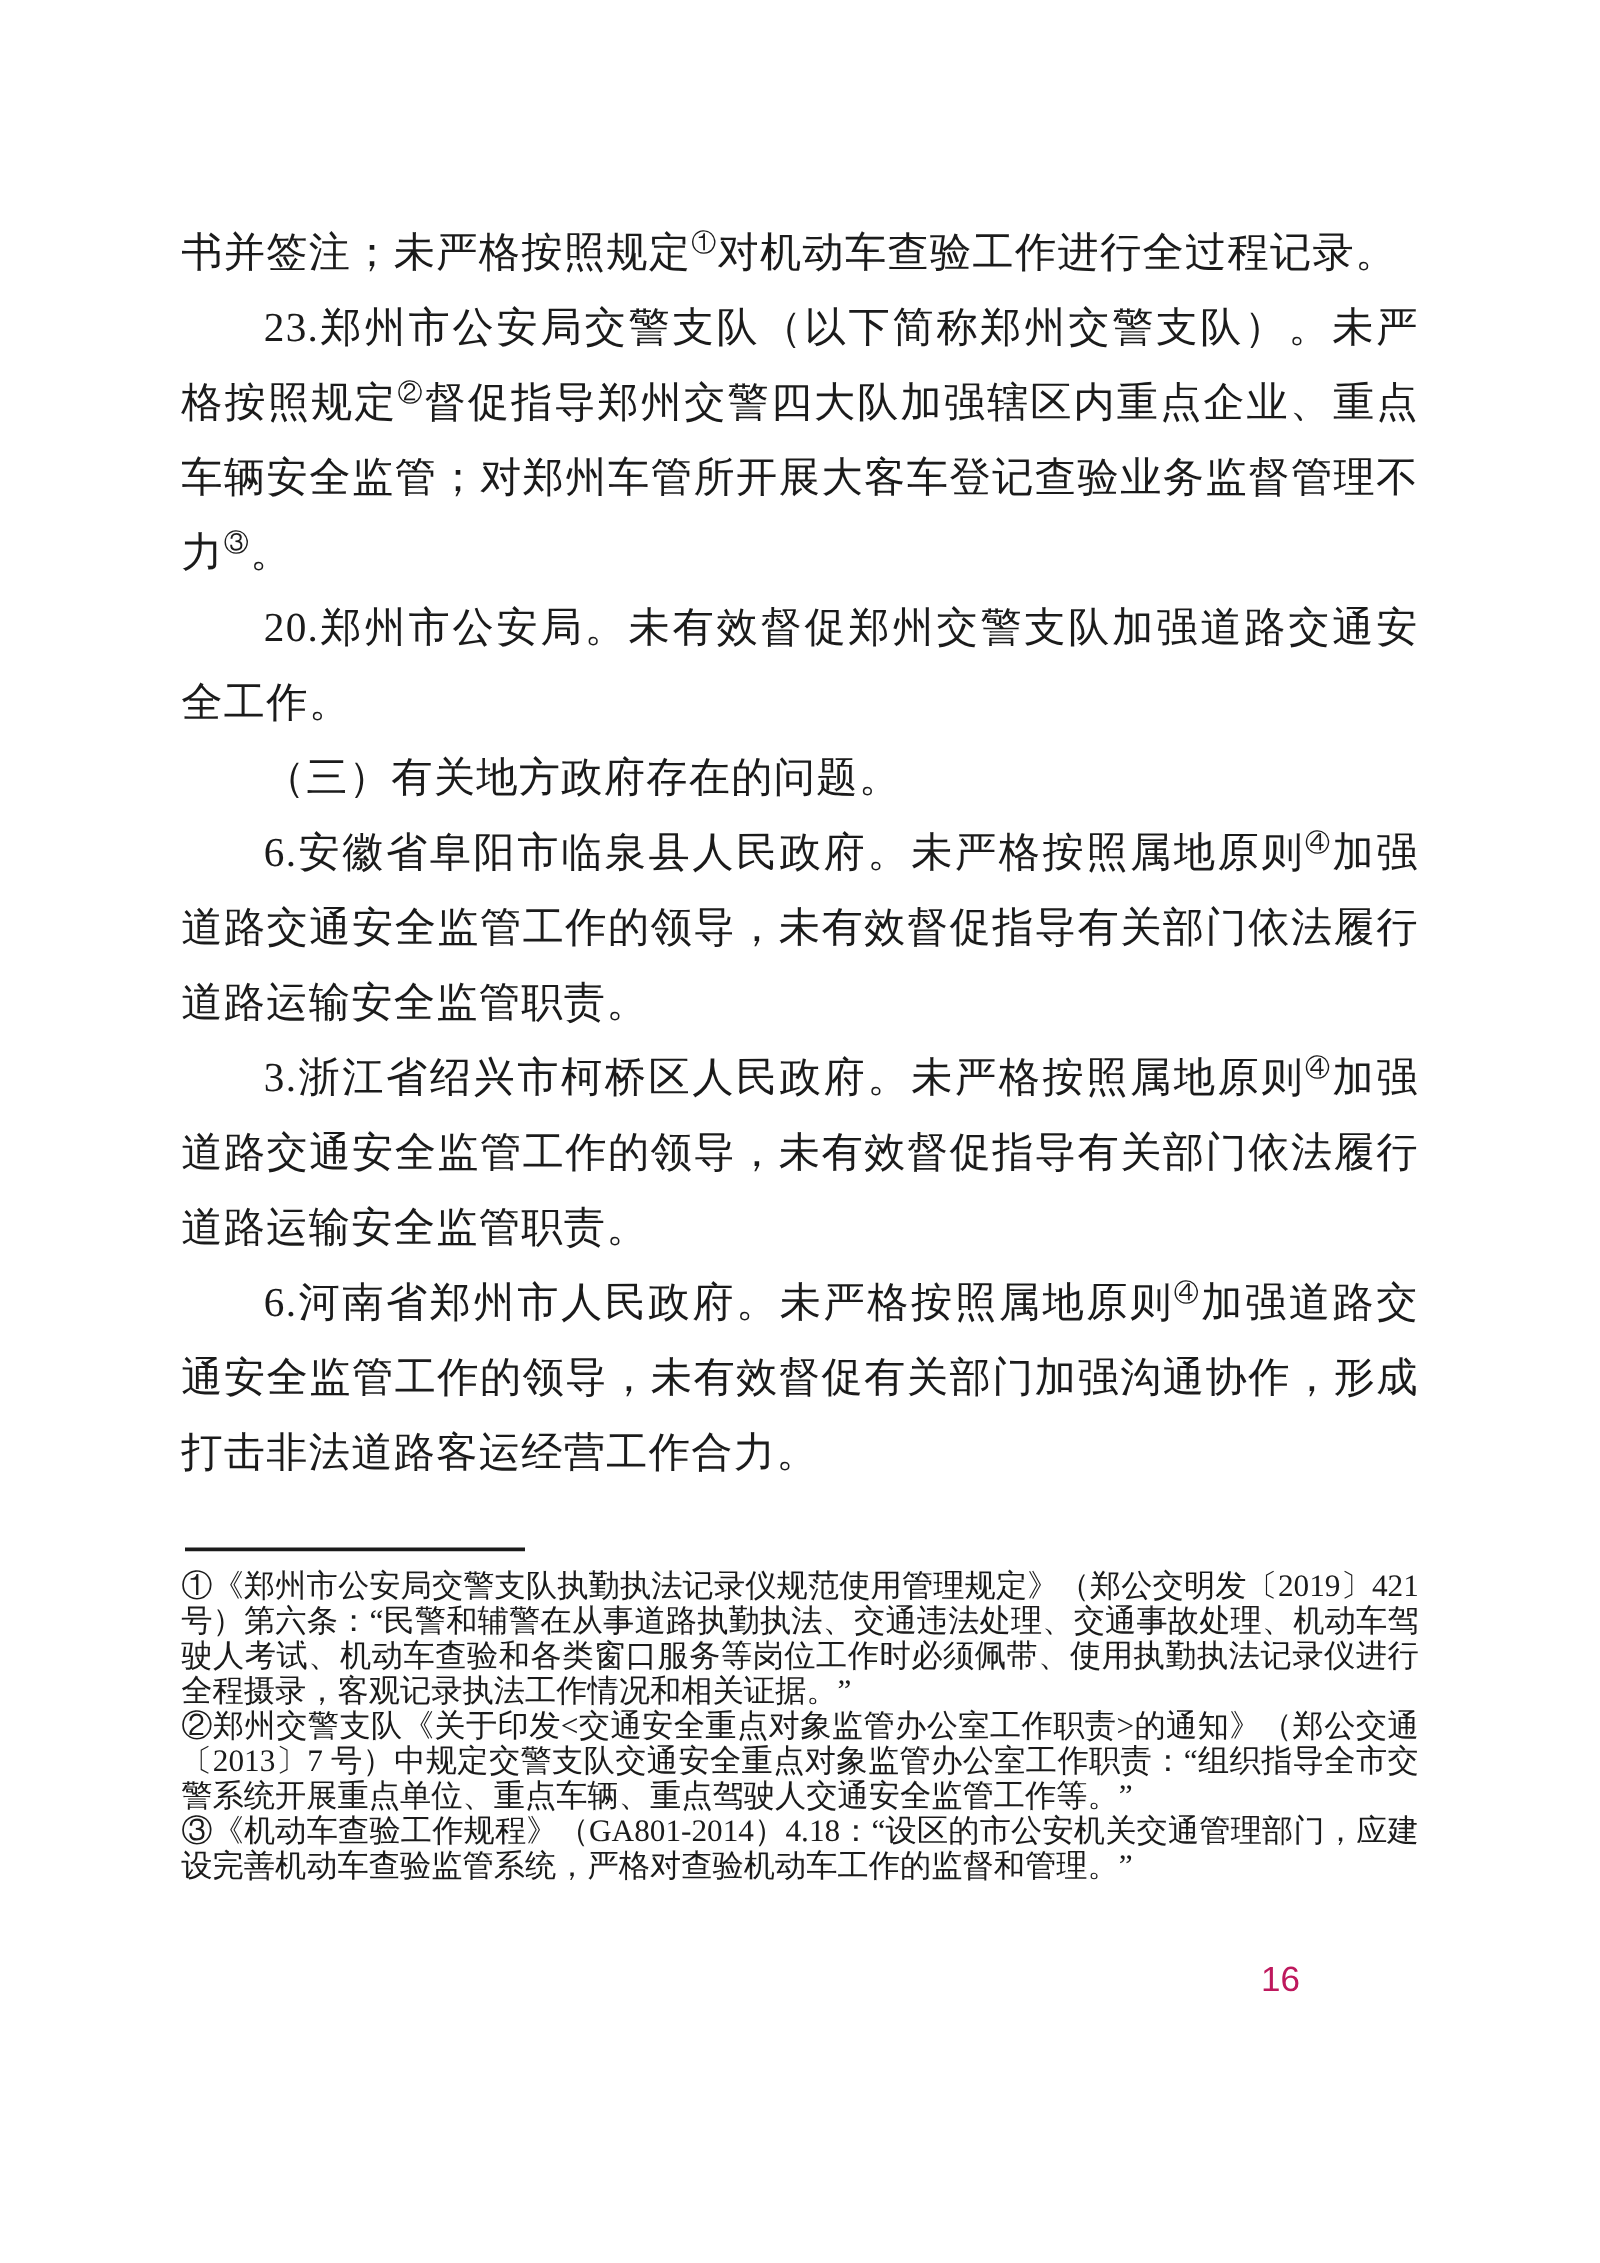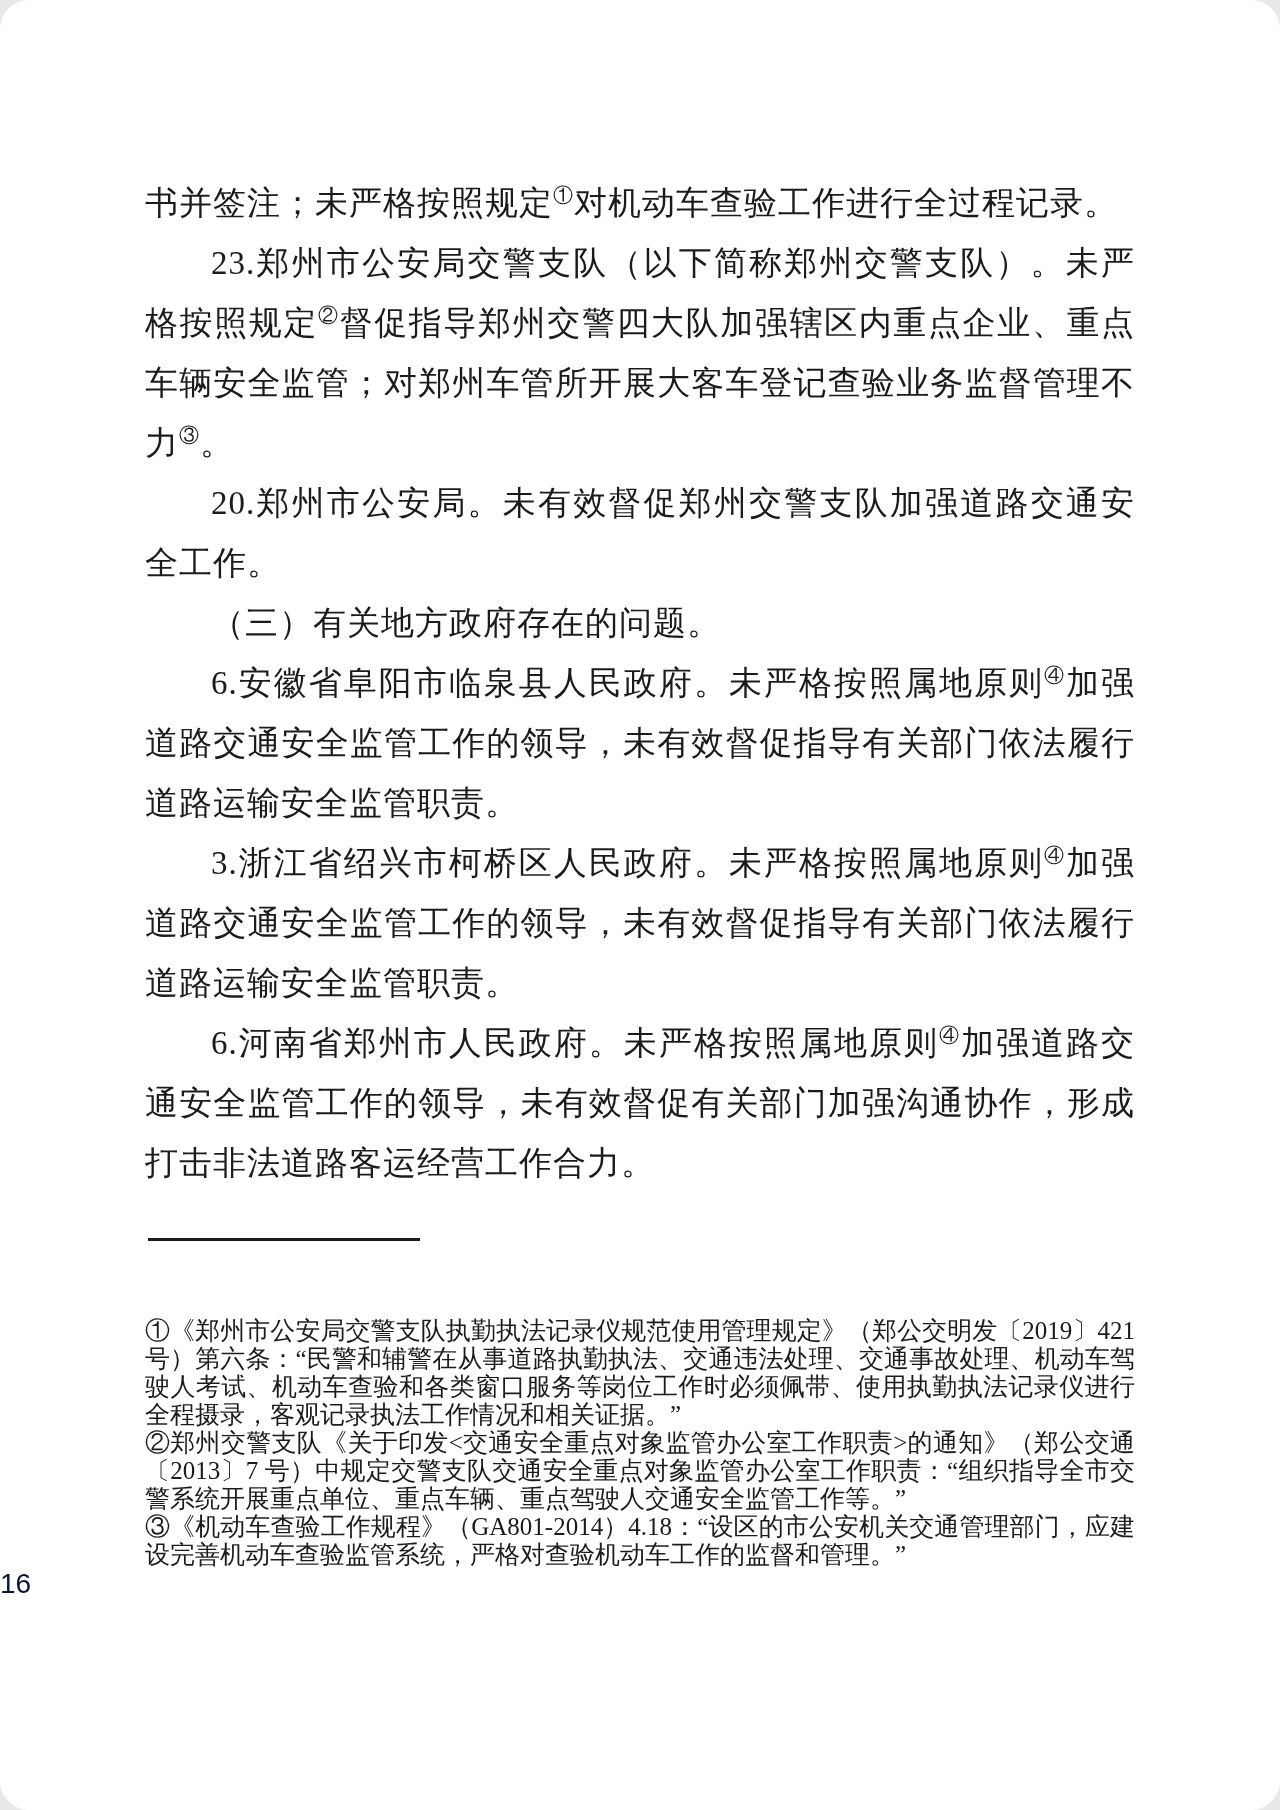--- a/index.html
+++ b/index.html
@@ -4,21 +4,20 @@
 <style>
   html, body { margin: 0; padding: 0; background: #e8e8e8; }
   .page {
     position: relative;
     width: 1280px;
     height: 1810px;
     background: #ffffff;
     font-family: "Liberation Serif", serif;
     color: #1b1b1b;
     overflow: hidden;
-    border-radius: 29px;
   }
   .main-text {
     position: absolute;
     left: 145px;
     top: 173px;
     width: 990px;
   }
   .para {
     margin: 0;
     font-size: 33px;
@@ -38,38 +37,38 @@
     position: absolute;
     left: 148px;
     top: 1238px;
     width: 272px;
     height: 0;
     border-top: 3px solid #1b1b1b;
   }
   .footnotes {
     position: absolute;
     left: 145px;
-    top: 1317px;
+    top: 1256px;
     width: 990px;
   }
   .fn {
     margin: 0;
     font-size: 25px;
     line-height: 28px;
     text-align: justify;
   }
   .page-number {
     position: absolute;
     left: 0;
     top: 1568px;
     width: 1040px;
-    text-align: left;
+    text-align: right;
     font-size: 28px;
     font-family: "Liberation Sans", sans-serif;
-    color: #0f172a;
+    color: #be185d;
   }
 </style>
 </head>
 <body>
 
 <div class="page">
 
   <div class="main-text">
 
     <p class="para no-indent"><span>书并签注；未严格按照规定</span><sup class="fnref">①</sup><span>对机动车查验工作进行全过程记录。</span></p>

